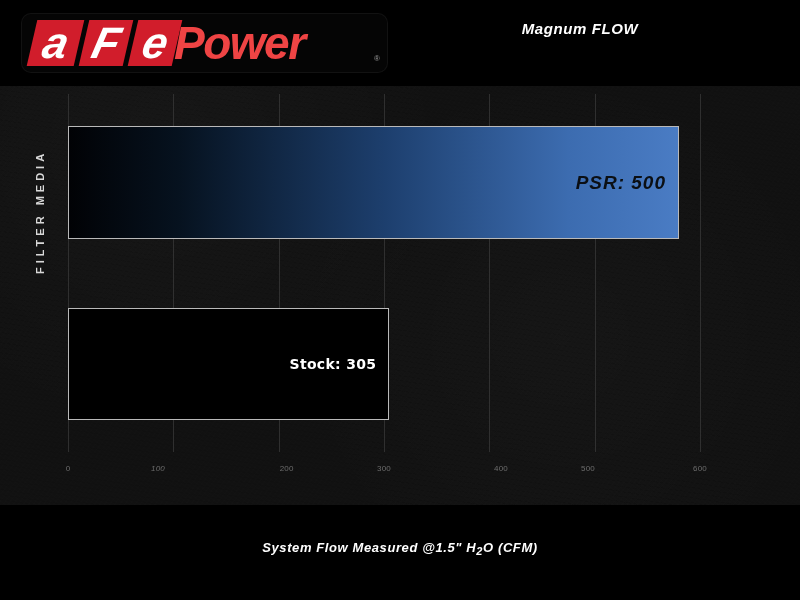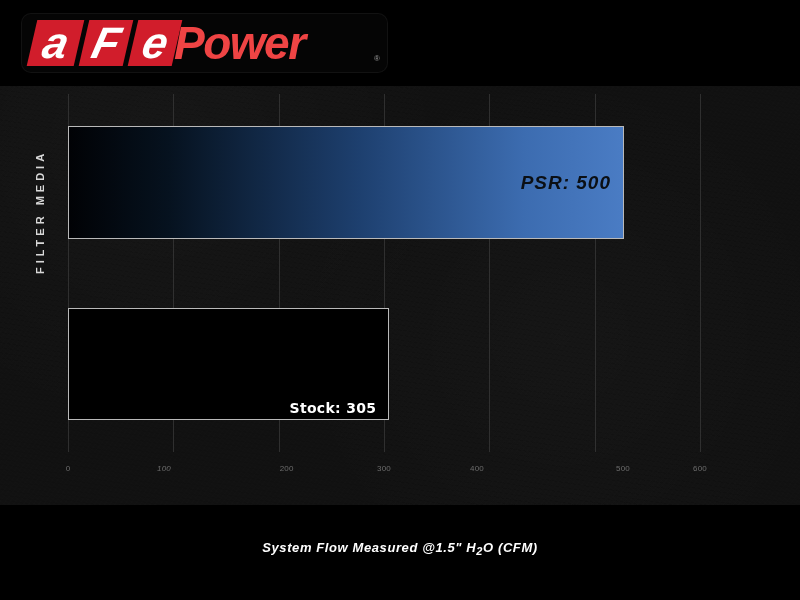--- a/index.html
+++ b/index.html
@@ -163,21 +163,20 @@
     font-style: italic;
     font-size: 19px;
     letter-spacing: 1px;
   }
   #label-stock {
     color: #ffffff;
     font-family: "DejaVu Sans", sans-serif;
     font-weight: bold;
     font-size: 14px;
     letter-spacing: 0.3px;
-    margin-top: 44px;
   }
 
   
   #y-axis-label {
     position: absolute;
     left: 0px;
     top: 120px;
     width: 190px;
     color: #d8d8d8;
     font-family: "Liberation Sans", sans-serif;
@@ -251,20 +250,21 @@
         <span class="logo-tile-letter">F</span>
       </div>
       <div class="logo-tile" id="tile-e">
         <span class="logo-tile-letter">e</span>
       </div>
       <div id="logo-power">Power</div>
       <div id="logo-reg">®</div>
     </div>
 
     <div id="header-text">
+      <div id="header-title">Magnum FLOW</div>
     </div>
 
   </div>
 
   <div id="chart-area">
     <div id="chart-texture"></div>
 
     <div id="y-axis-label">FILTER MEDIA</div>
 
     <div id="plot">
@@ -272,35 +272,35 @@
       <div id="gridlines">
           <div class="gridline" style="left: 0px;"></div>
           <div class="gridline" style="left: 105.333px;"></div>
           <div class="gridline" style="left: 210.667px;"></div>
           <div class="gridline" style="left: 316px;"></div>
           <div class="gridline" style="left: 421.333px;"></div>
           <div class="gridline" style="left: 526.667px;"></div>
           <div class="gridline" style="left: 632px;"></div>
         </div>
 
-      <div class="bar" id="bar-psr" style="width: 556px;">
+      <div class="bar" id="bar-psr" style="width: 611px;">
         <span class="bar-label" id="label-psr">PSR: 500</span>
       </div>
 
       <div class="bar" id="bar-stock" style="width: 321.267px;">
         <span class="bar-label" id="label-stock">Stock: 305</span>
       </div>
 
       <div id="x-ticks">
           <div class="x-tick" style="left: 0px;">0</div>
-          <div class="x-tick" style="left: 96px; font-style: italic;">100</div>
+          <div class="x-tick" style="left: 90px; font-style: italic;">100</div>
           <div class="x-tick" style="left: 210.667px; margin-left: 8px;">200</div>
           <div class="x-tick" style="left: 316px;">300</div>
-          <div class="x-tick" style="left: 409px; text-align: center;">400</div>
-          <div class="x-tick" style="left: 555px;">500</div>
+          <div class="x-tick" style="left: 433px; text-align: center;">400</div>
+          <div class="x-tick" style="left: 520px;">500</div>
           <div class="x-tick" style="left: 632px;">600</div>
         </div>
 
     </div>
   </div>
 
   <div id="footer">
     <div id="footer-caption">
       <span class="small">System Flow Measured @1.5" H</span><span class="sub">2</span><span class="small">O (CFM)</span>
     </div>

